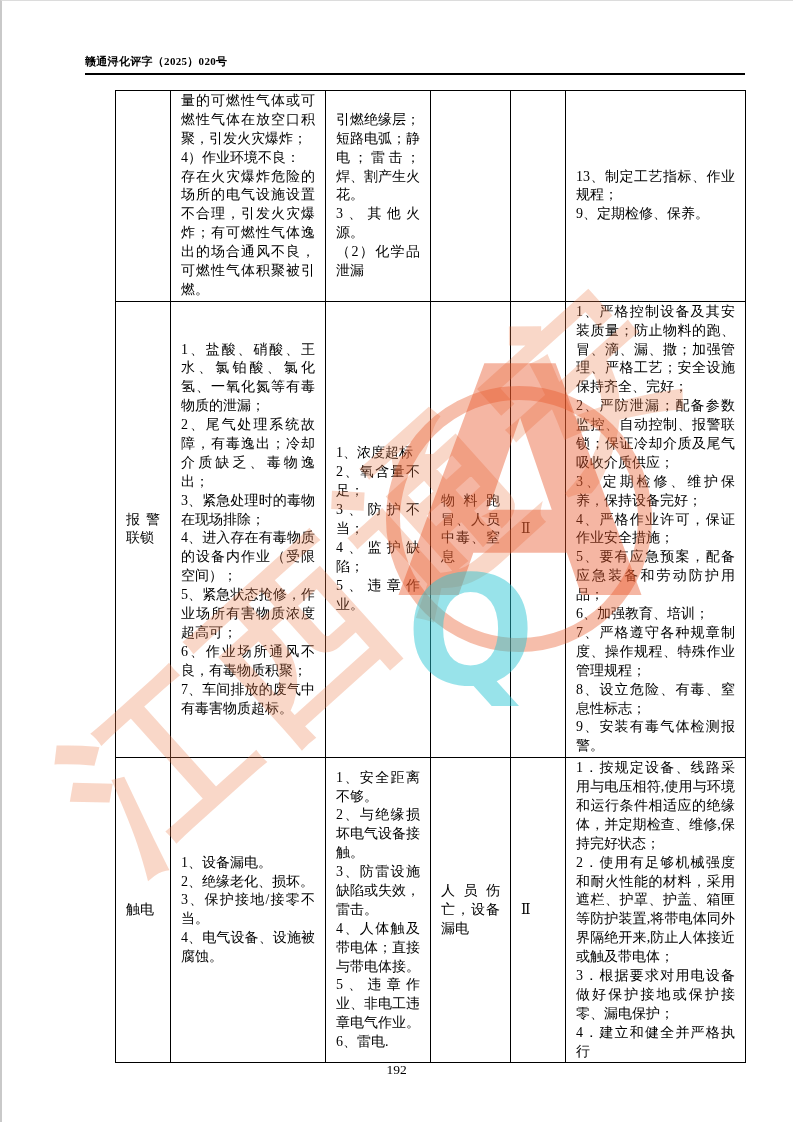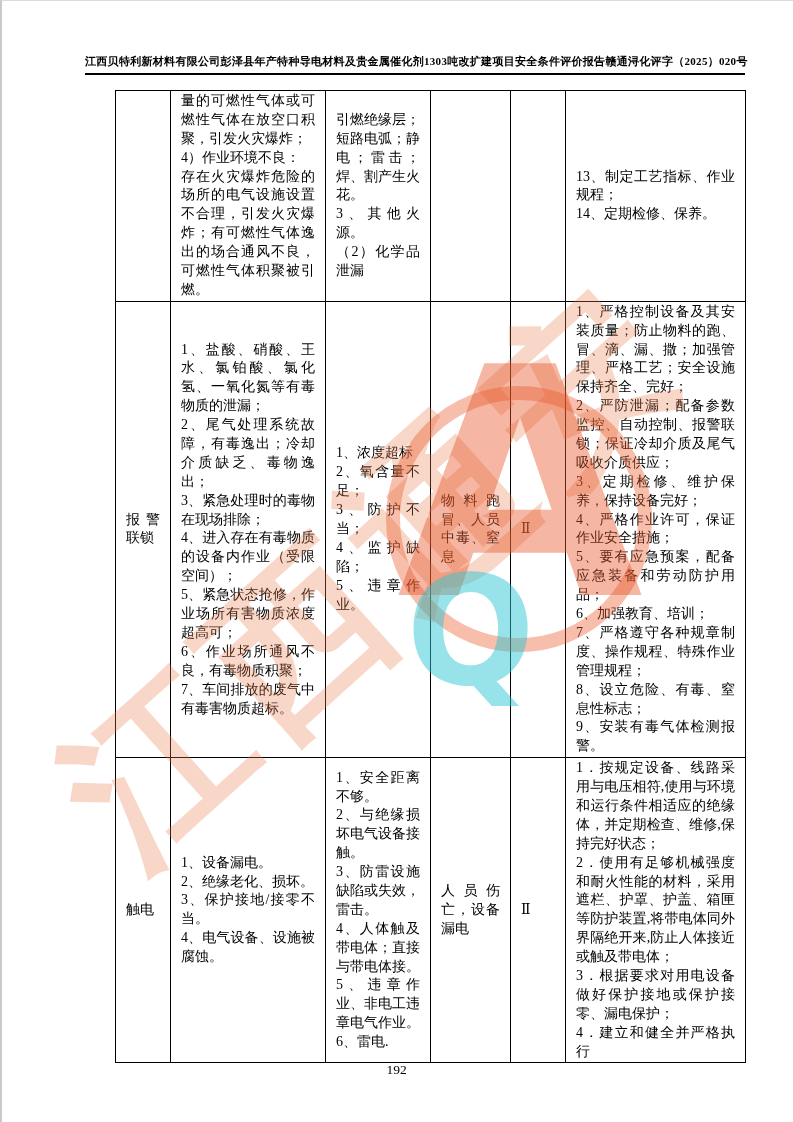--- a/index.html
+++ b/index.html
@@ -67,21 +67,20 @@
     font-size:92px;line-height:1;letter-spacing:-4px;
     color:rgba(40,196,212,0.48);
   }
 </style>
 </head>
 <body>
 
 <div class="scan-edge"></div>
 
 <div class="header">
-  <span>江西贝特利新材料有限公司彭泽县年产特种导电材料及贵金属催化剂1303吨改扩建项目安全条件评价报告</span>
   <span>赣通浔化评字（2025）020号</span>
 </div>
 <div class="header-rule"></div>
 
 <table class="risk">
   <colgroup>
     <col style="width:55px">
       <col style="width:155px">
       <col style="width:105px">
     <col style="width:80px">
@@ -93,21 +92,21 @@
       <td class="hazard vtop"></td>
       <td class="vtop">量的可燃性气体或可燃性气体在放空口积聚，引发火灾爆炸；
 4）作业环境不良：
 存在火灾爆炸危险的场所的电气设施设置不合理，引发火灾爆炸；有可燃性气体逸出的场合通风不良，可燃性气体积聚被引燃。</td>
       <td class="vtop">引燃绝缘层；短路电弧；静电；雷击；焊、割产生火花。
 3、其他火源。
 （2）化学品泄漏</td>
       <td class="center"></td>
       <td class="level"></td>
       <td class="vtop">13、制定工艺指标、作业规程；
-14、定期检修、保养。</td>
+9、定期检修、保养。</td>
     </tr>
     <tr style="height:432px">
       <td class="hazard">报警联锁</td>
       <td>1、盐酸、硝酸、王水、氯铂酸、氯化氢、一氧化氮等有毒物质的泄漏；
 2、尾气处理系统故障，有毒逸出；冷却介质缺乏、毒物逸出；
 3、紧急处理时的毒物在现场排除；
 4、进入存在有毒物质的设备内作业（受限空间）；
 5、紧急状态抢修，作业场所有害物质浓度超高可；
 6、作业场所通风不良，有毒物质积聚；
 7、车间排放的废气中有毒害物质超标。</td>

